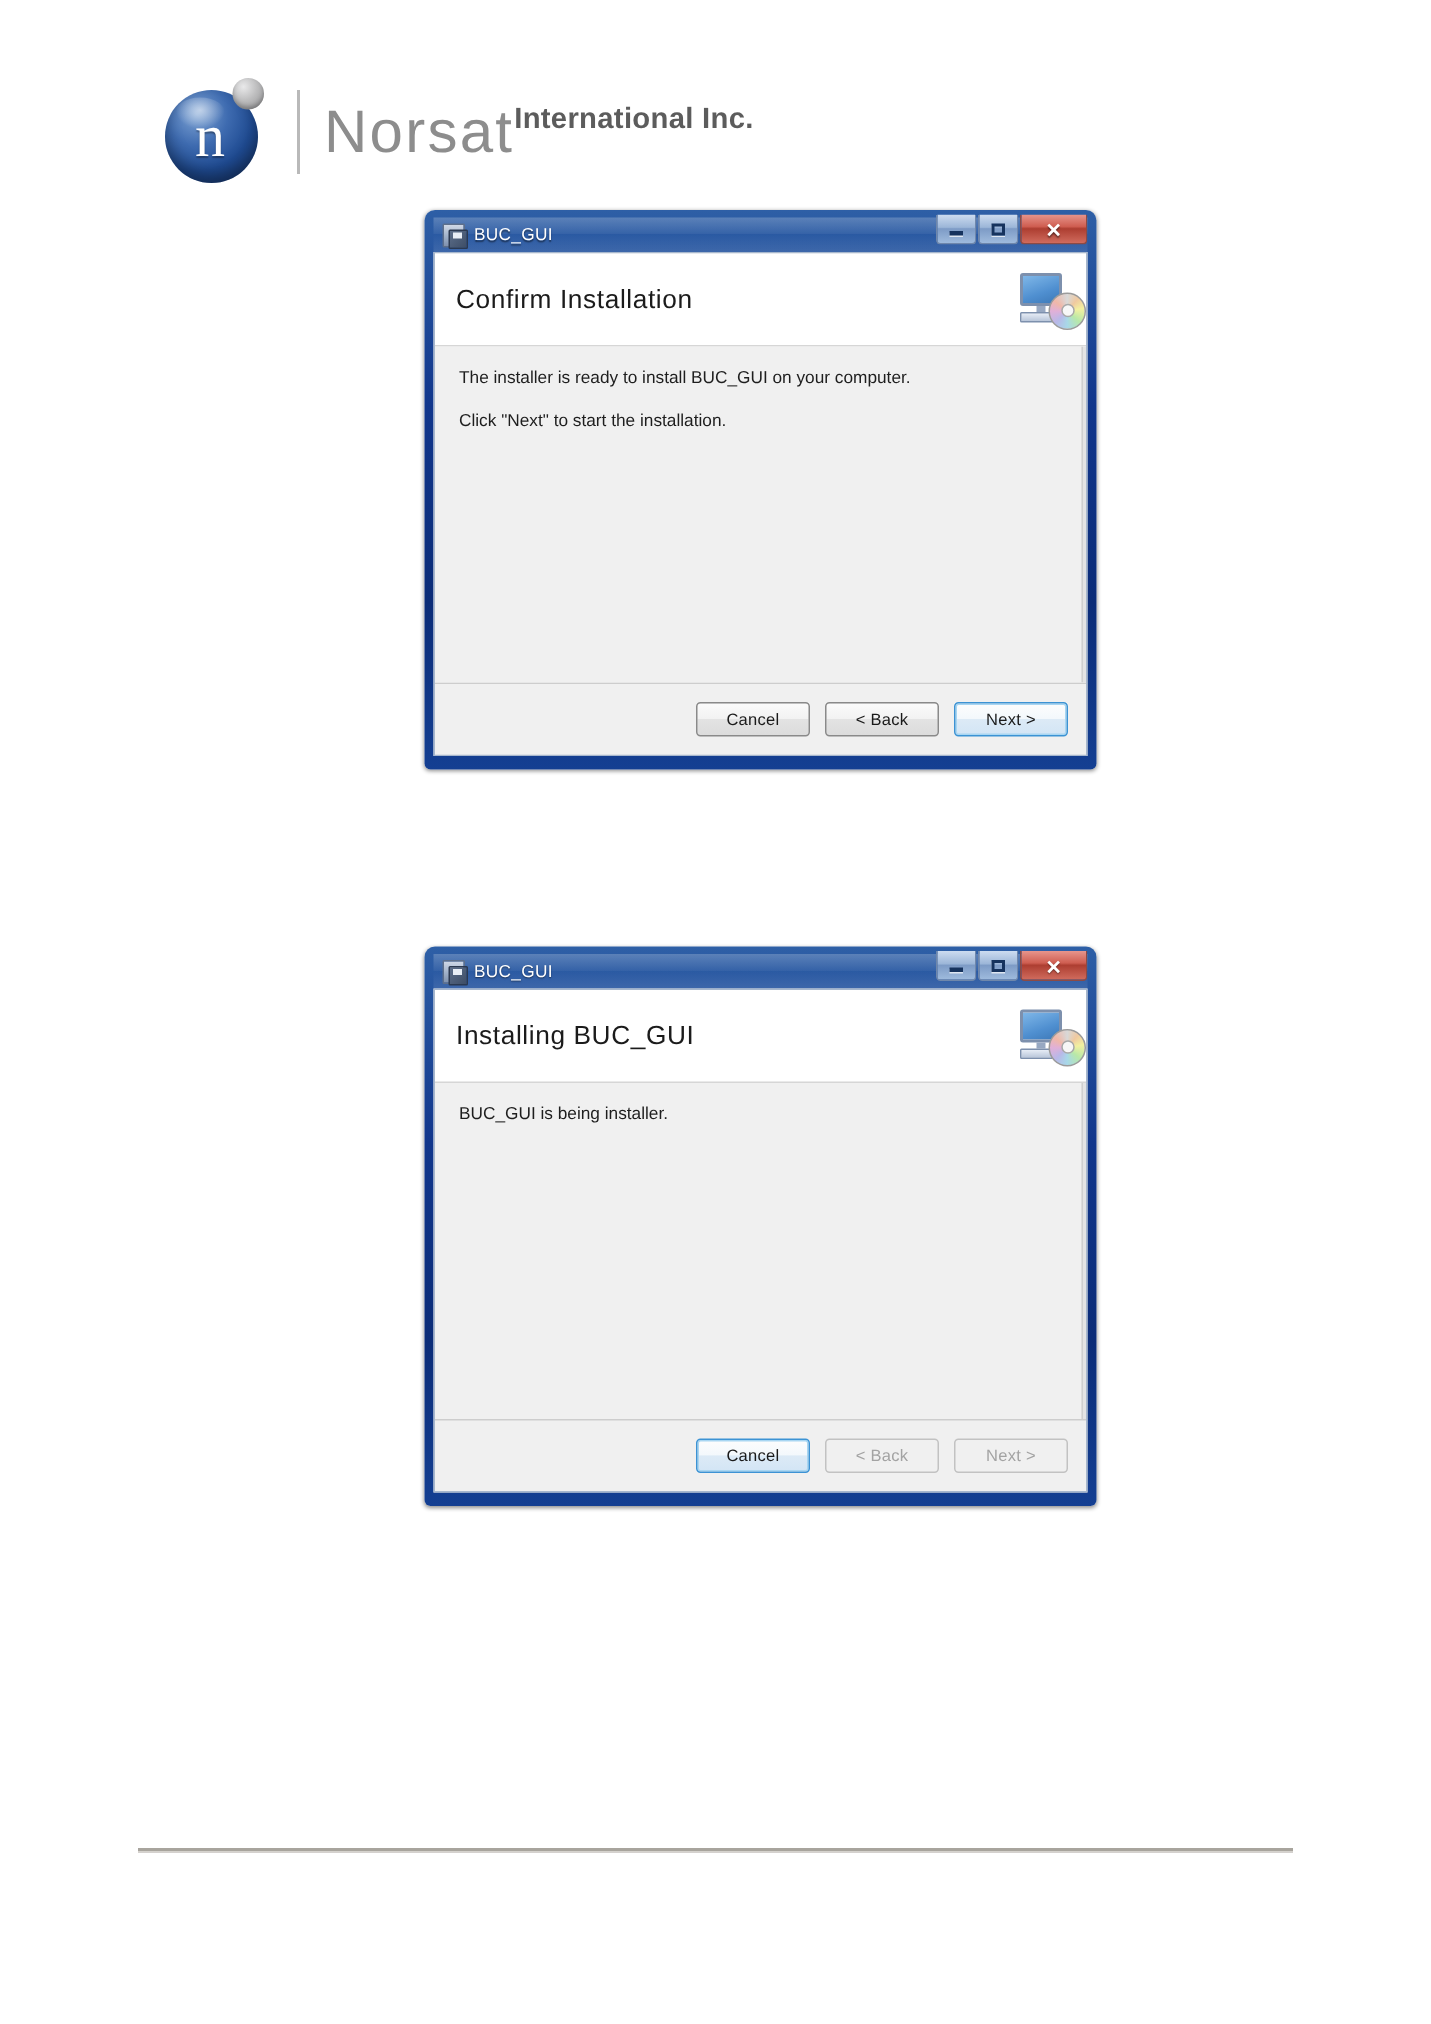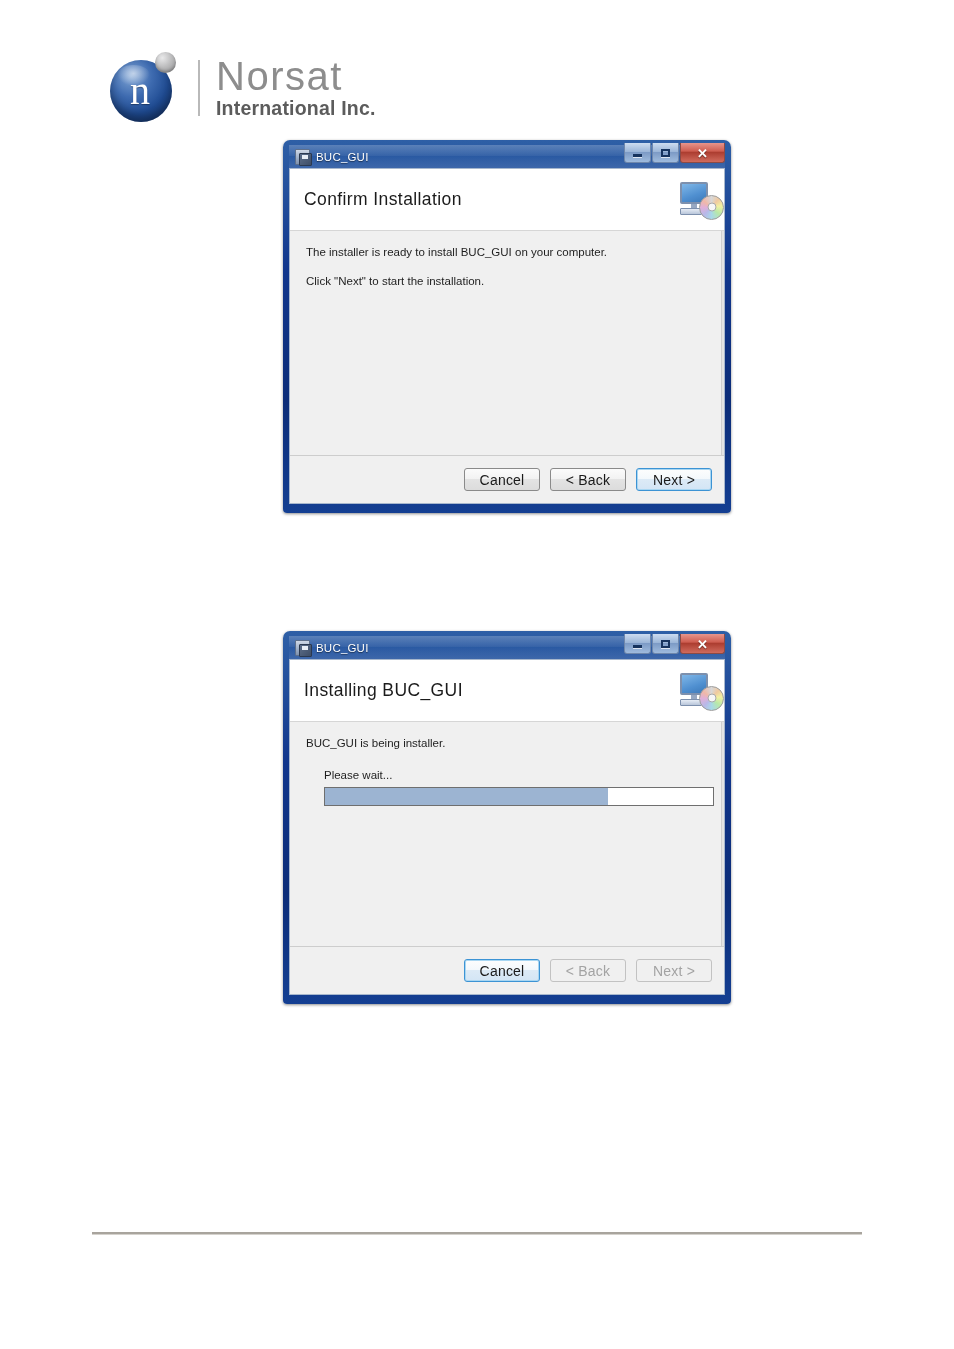--- a/index.html
+++ b/index.html
@@ -80,21 +80,20 @@
   }
   .logo-divider {
     width: 2px;
     height: 56px;
     background: #b9b9b9;
     margin: 0 16px 0 18px;
     flex: 0 0 auto;
   }
   .logo-words {
     display: flex;
-    flex-direction: column;
     justify-content: center;
   }
   .logo-word-top {
     font-size: 40px;
     color: #8d8d8d;
     letter-spacing: 1.5px;
     line-height: 1.02;
     font-weight: 400;
   }
   .logo-word-bottom {
@@ -339,21 +338,21 @@
     display: flex;
     align-items: center;
     justify-content: flex-end;
     padding-right: 12px;
     gap: 10px;
     box-sizing: border-box;
   }
   .wbtn {
     width: 76px;
     height: 23px;
-    font-size: 14px;
+    font-size: 11px;
     font-family: "Liberation Sans", sans-serif;
     color: #1a1a1a;
     background: linear-gradient(180deg, #fbfbfb 0%, #f2f2f2 48%, #e3e3e3 50%, #dcdcdc 100%);
     border: 1px solid #8a8a8a;
     border-radius: 3px;
     display: flex;
     align-items: center;
     justify-content: center;
     box-sizing: border-box;
     letter-spacing: 0.2px;
@@ -468,26 +467,20 @@
       <div class="header-icon">
         <div class="hi-monitor"></div>
         <div class="hi-stand"></div>
         <div class="hi-kbd"></div>
         <div class="hi-cd"></div>
       </div>
     </div>
 
     <div class="panel-body">
       <div class="body-line">BUC_GUI is being installer.</div>
-      <div class="progress-wrap">
-        <div class="progress-label">Please wait...</div>
-        <div class="progress-track">
-          <div class="progress-fill" id="progress-fill" style="width: 73%; background: rgb(156, 180, 210);"></div>
-        </div>
-      </div>
       <div class="panel-scroll-edge"></div>
     </div>
 
     <div class="panel-footer">
       <div class="wbtn focused">Cancel</div>
       <div class="wbtn disabled">&lt; Back</div>
       <div class="wbtn disabled">Next &gt;</div>
     </div>
 
   </div>

